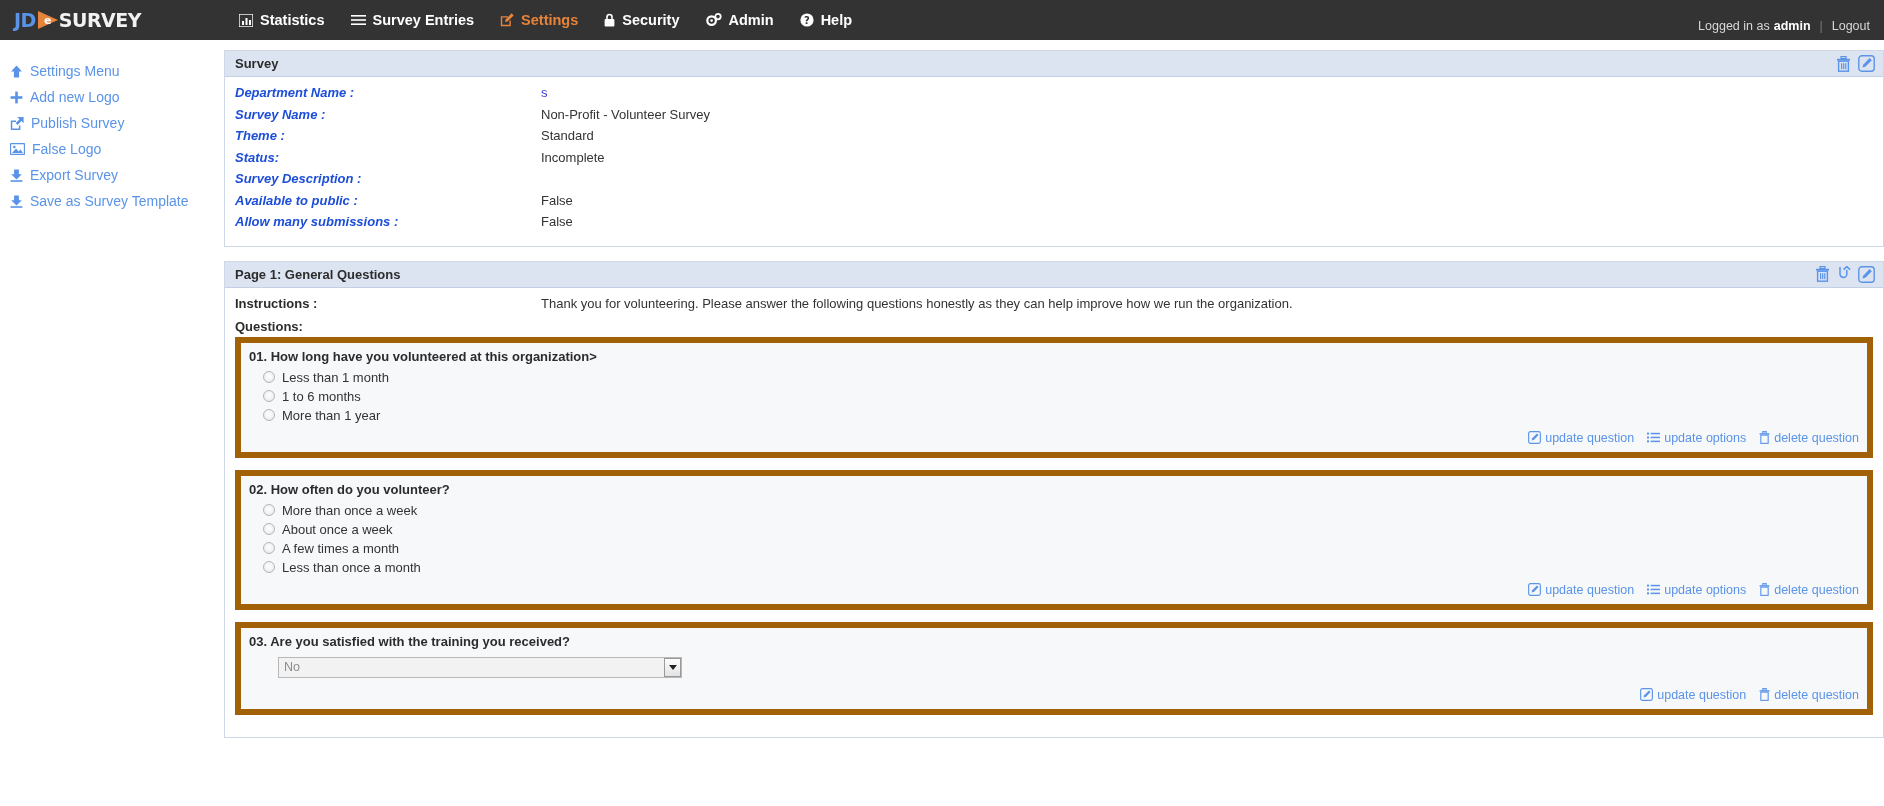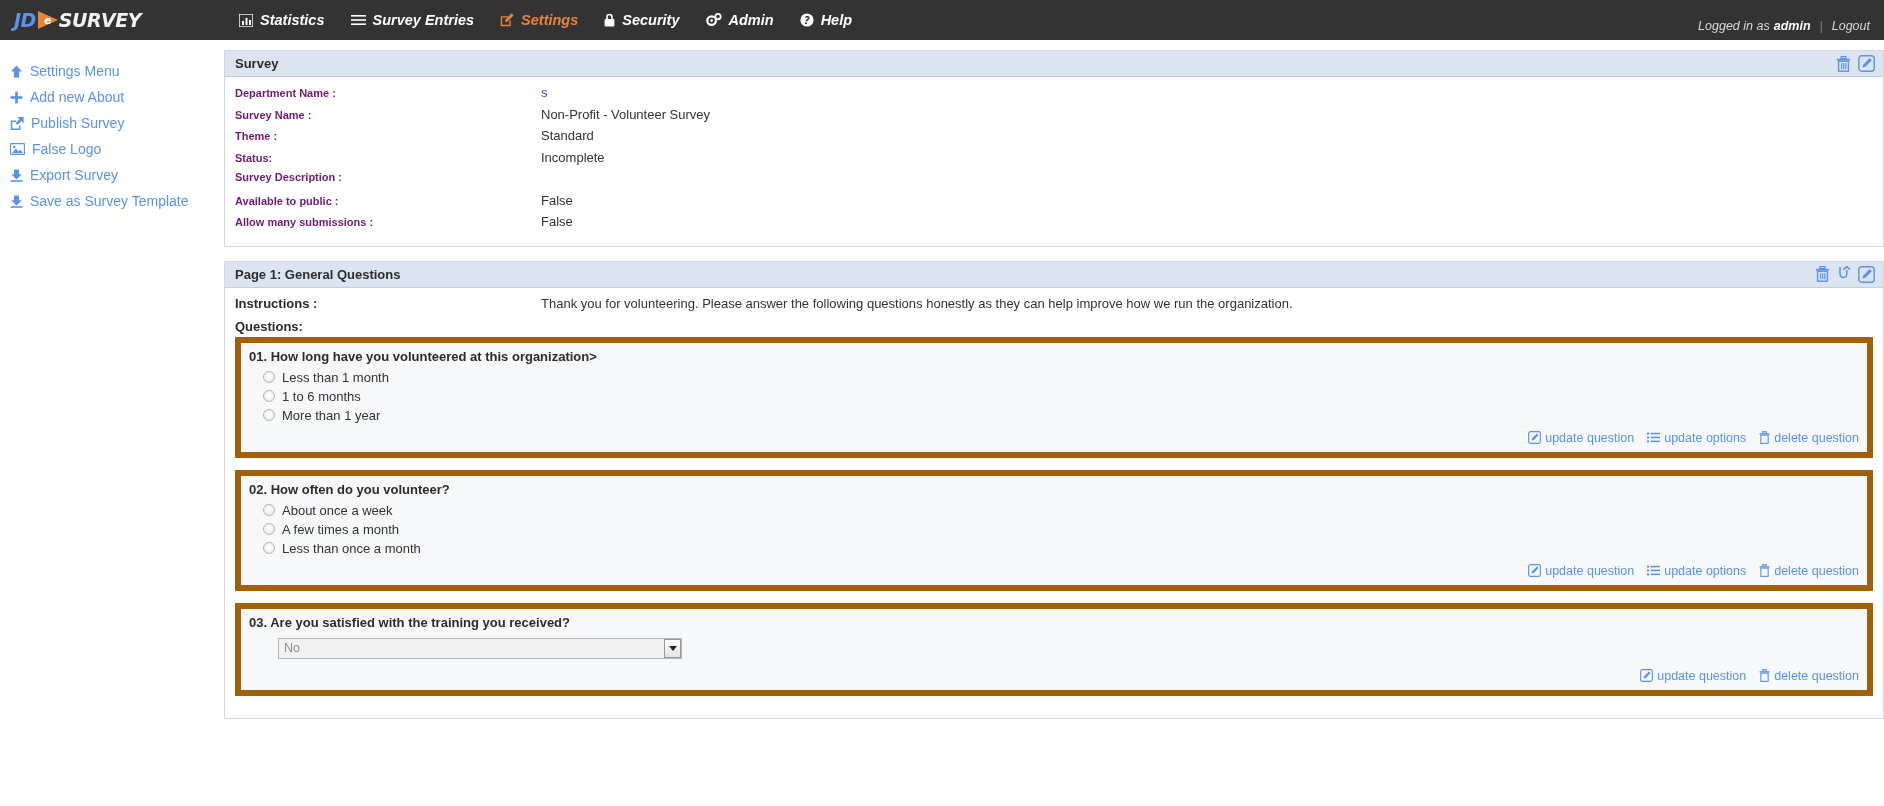--- a/index.html
+++ b/index.html
@@ -13,21 +13,20 @@
     color: #333333;
   }
 
   
   .navbar {
     height: 40px;
     background: #333333;
     display: flex;
     align-items: center;
     position: relative;
-    font-style: italic;
   }
   .brand {
     margin-left: 14px;
     display: flex;
     align-items: center;
     font-family: "DejaVu Sans", sans-serif;
     font-weight: bold;
     font-size: 19px;
     letter-spacing: -0.5px;
     user-select: none;
@@ -136,22 +135,23 @@
   
   .detail-row {
     display: flex;
     align-items: baseline;
     height: 21.5px;
   }
   .detail-label {
     width: 306px;
     flex: 0 0 306px;
     font-weight: bold;
-    font-size: 11px;
-    color: #701a75;
+    font-size: 13px;
+    color: #1d4ed8;
+    font-style: italic;
   }
   .detail-value { font-size: 13px; color: #333; }
   .detail-value.link { color: #3b3bdb; cursor: pointer; }
 
   
   .instr-row {
     display: flex;
     align-items: baseline;
     margin-bottom: 8px;
   }
@@ -351,21 +351,21 @@
       </span>
       <span>Settings Menu</span>
     </a>
     <a class="side-item">
       <span>
         <svg width="13" height="13" viewBox="0 0 13 13">
           <rect x="5.2" y="0.6" width="2.6" height="11.8" fill="#5a93e8"></rect>
           <rect x="0.6" y="5.2" width="11.8" height="2.6" fill="#5a93e8"></rect>
         </svg>
       </span>
-      <span>Add new About</span>
+      <span>Add new Logo</span>
     </a>
     <a class="side-item">
       <span>
         <svg width="14" height="13" viewBox="0 0 14 13">
           <path d="M0.8 3.4 H6 V4.9 H2.3 V11.5 H8.9 V8.6 H10.4 V13 H0.8 Z" fill="#5a93e8"></path>
           <path d="M7.2 0 L13.6 0 V6.3 L11.4 4.1 L7.6 7.9 L5.7 6.0 L9.5 2.2 Z" fill="#5a93e8"></path>
         </svg>
       </span>
       <span>Publish Survey</span>
     </a>
@@ -541,20 +541,24 @@
               <span>delete question</span>
             </a>
           </div>
         </div>
 
         <div class="question-block">
           <div class="q-text">02. How often do you volunteer?</div>
           <div class="q-options">
             <div class="q-option">
               <span class="radio"></span>
+              <span>More than once a week</span>
+            </div>
+            <div class="q-option">
+              <span class="radio"></span>
               <span>About once a week</span>
             </div>
             <div class="q-option">
               <span class="radio"></span>
               <span>A few times a month</span>
             </div>
             <div class="q-option">
               <span class="radio"></span>
               <span>Less than once a month</span>
             </div>

